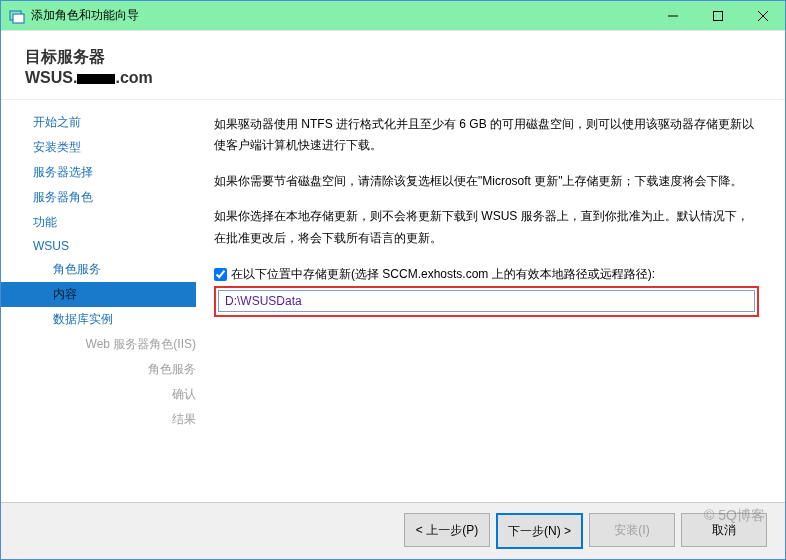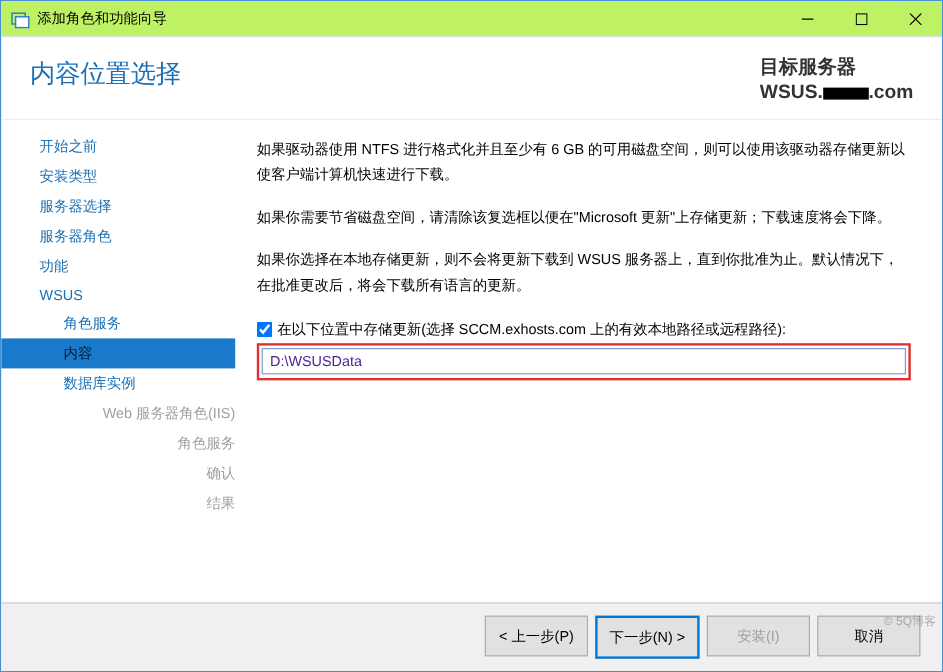--- a/index.html
+++ b/index.html
@@ -14,21 +14,21 @@
     .window {
       width: 786px;
       height: 560px;
       background: #fff;
       border: 1px solid #4a8fd6;
       display: flex;
       flex-direction: column;
     }
     .titlebar {
       height: 30px;
-      background: #bef264;
+      background: #86efac;
       display: flex;
       align-items: center;
       padding-left: 8px;
       border-bottom: 1px solid #e5e5e5;
     }
     .titlebar-icon {
       width: 16px;
       height: 16px;
       margin-right: 6px;
       display: inline-flex;
@@ -129,23 +129,23 @@
       border-top: 1px solid #ccc;
       background: #f0f0f0;
       padding: 10px 18px;
       display: flex;
       justify-content: flex-end;
       gap: 6px;
       position: relative;
     }
     .wm {
       position: absolute;
-      right: 5px;
+      right: 20px;
       bottom: 34px;
-      font-size: 10px;
+      font-size: 14px;
       color: rgba(120,120,120,0.55);
       pointer-events: none;
     }
     .btn {
       min-width: 86px;
       height: 24px;
       border: 1px solid #adadad;
       background: #e1e1e1;
       font-size: 12px;
       cursor: pointer;
@@ -190,21 +190,20 @@
       <div class="titlebar-btn close">
         <svg width="10" height="10" viewBox="0 0 10 10">
             <line x1="0" y1="0" x2="10" y2="10" stroke="#000"></line>
             <line x1="10" y1="0" x2="0" y2="10" stroke="#000"></line>
           </svg>
       </div>
     </div>
   </div>
 
   <div class="header">
-    <div class="header-title">内容位置选择</div>
     <div class="target-info">
       <div>目标服务器</div>
       <div>
         <span>WSUS.</span><span class="redact"></span><span>.com</span>
       </div>
     </div>
   </div>
 
   <div class="body">
     <div class="sidebar" id="sidebar">

